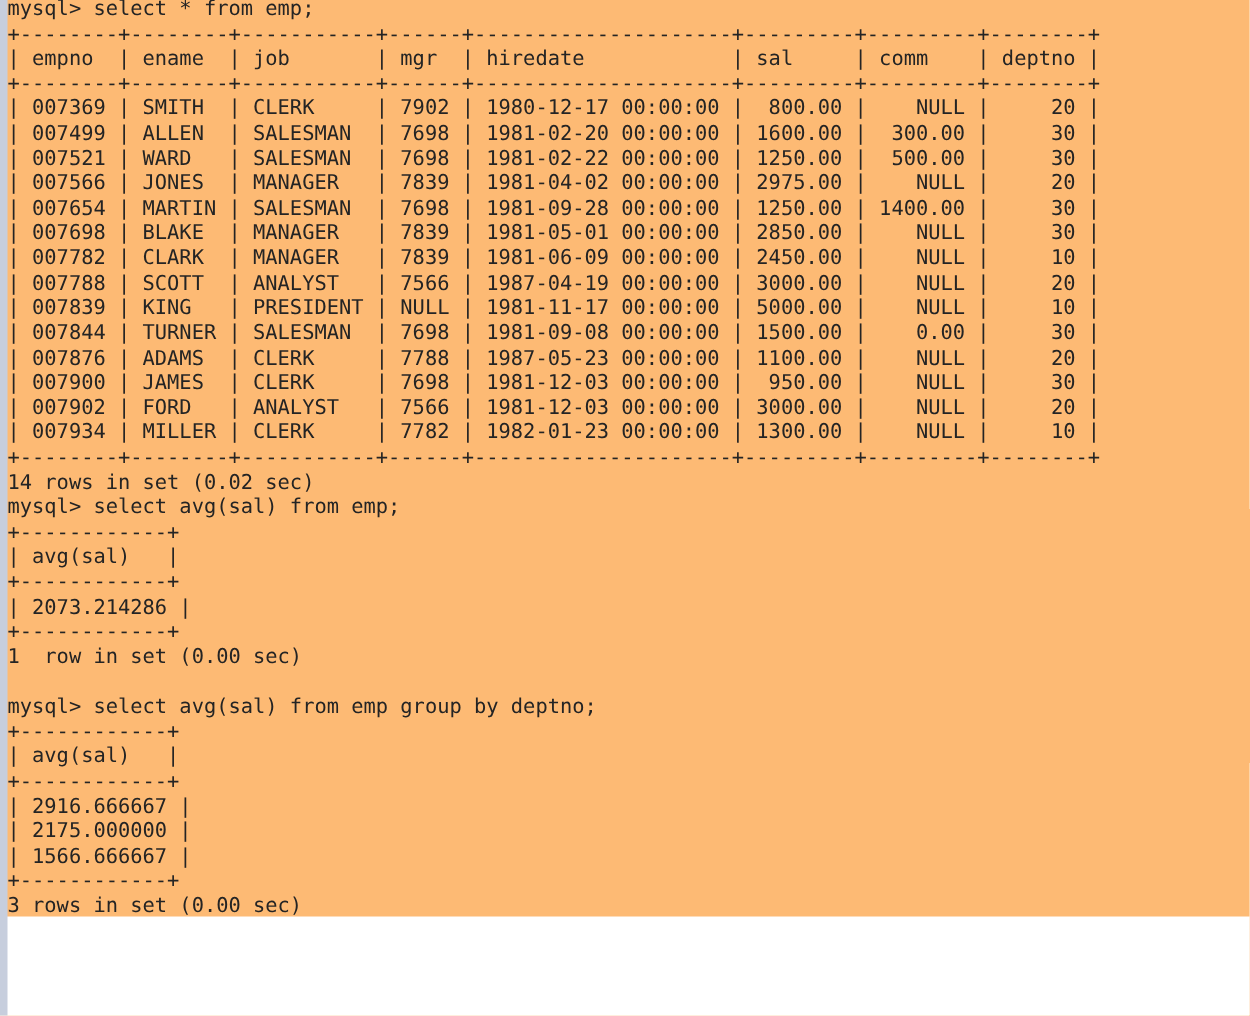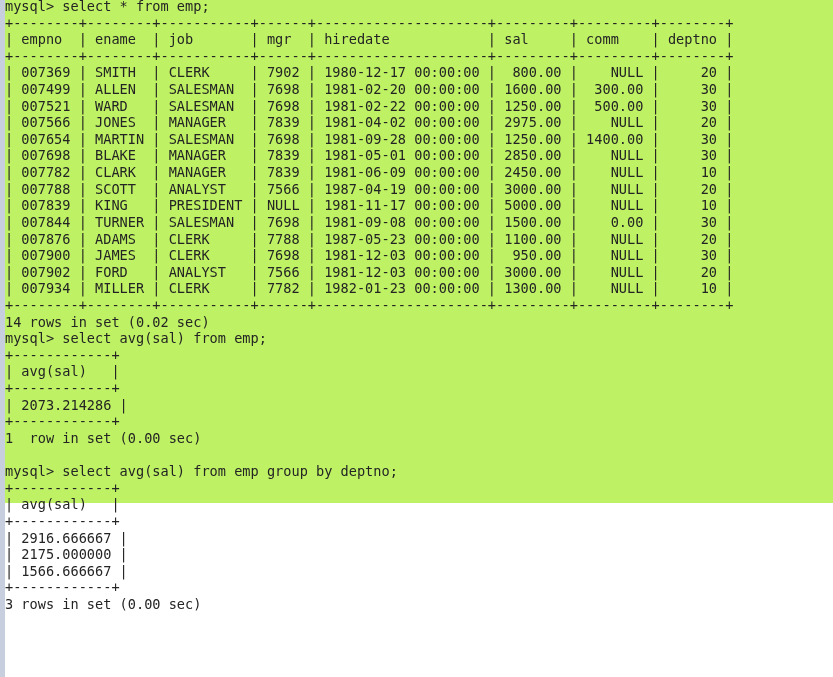--- a/index.html
+++ b/index.html
@@ -10,22 +10,22 @@
   }
   body {
     width: 833px;
     height: 677px;
     overflow: hidden;
     font-family: "DejaVu Sans Mono", "Liberation Mono", monospace;
   }
   #terminal {
     position: relative;
     width: 833px;
-    height: 503px;
-    background: #bef264;
+    height: 611px;
+    background: #fdba74;
     box-sizing: border-box;
   }
   
   #left-gutter {
     position: absolute;
     left: 0;
     top: 0;
     width: 5px;
     height: 677px;
     background: #c7cedd;

